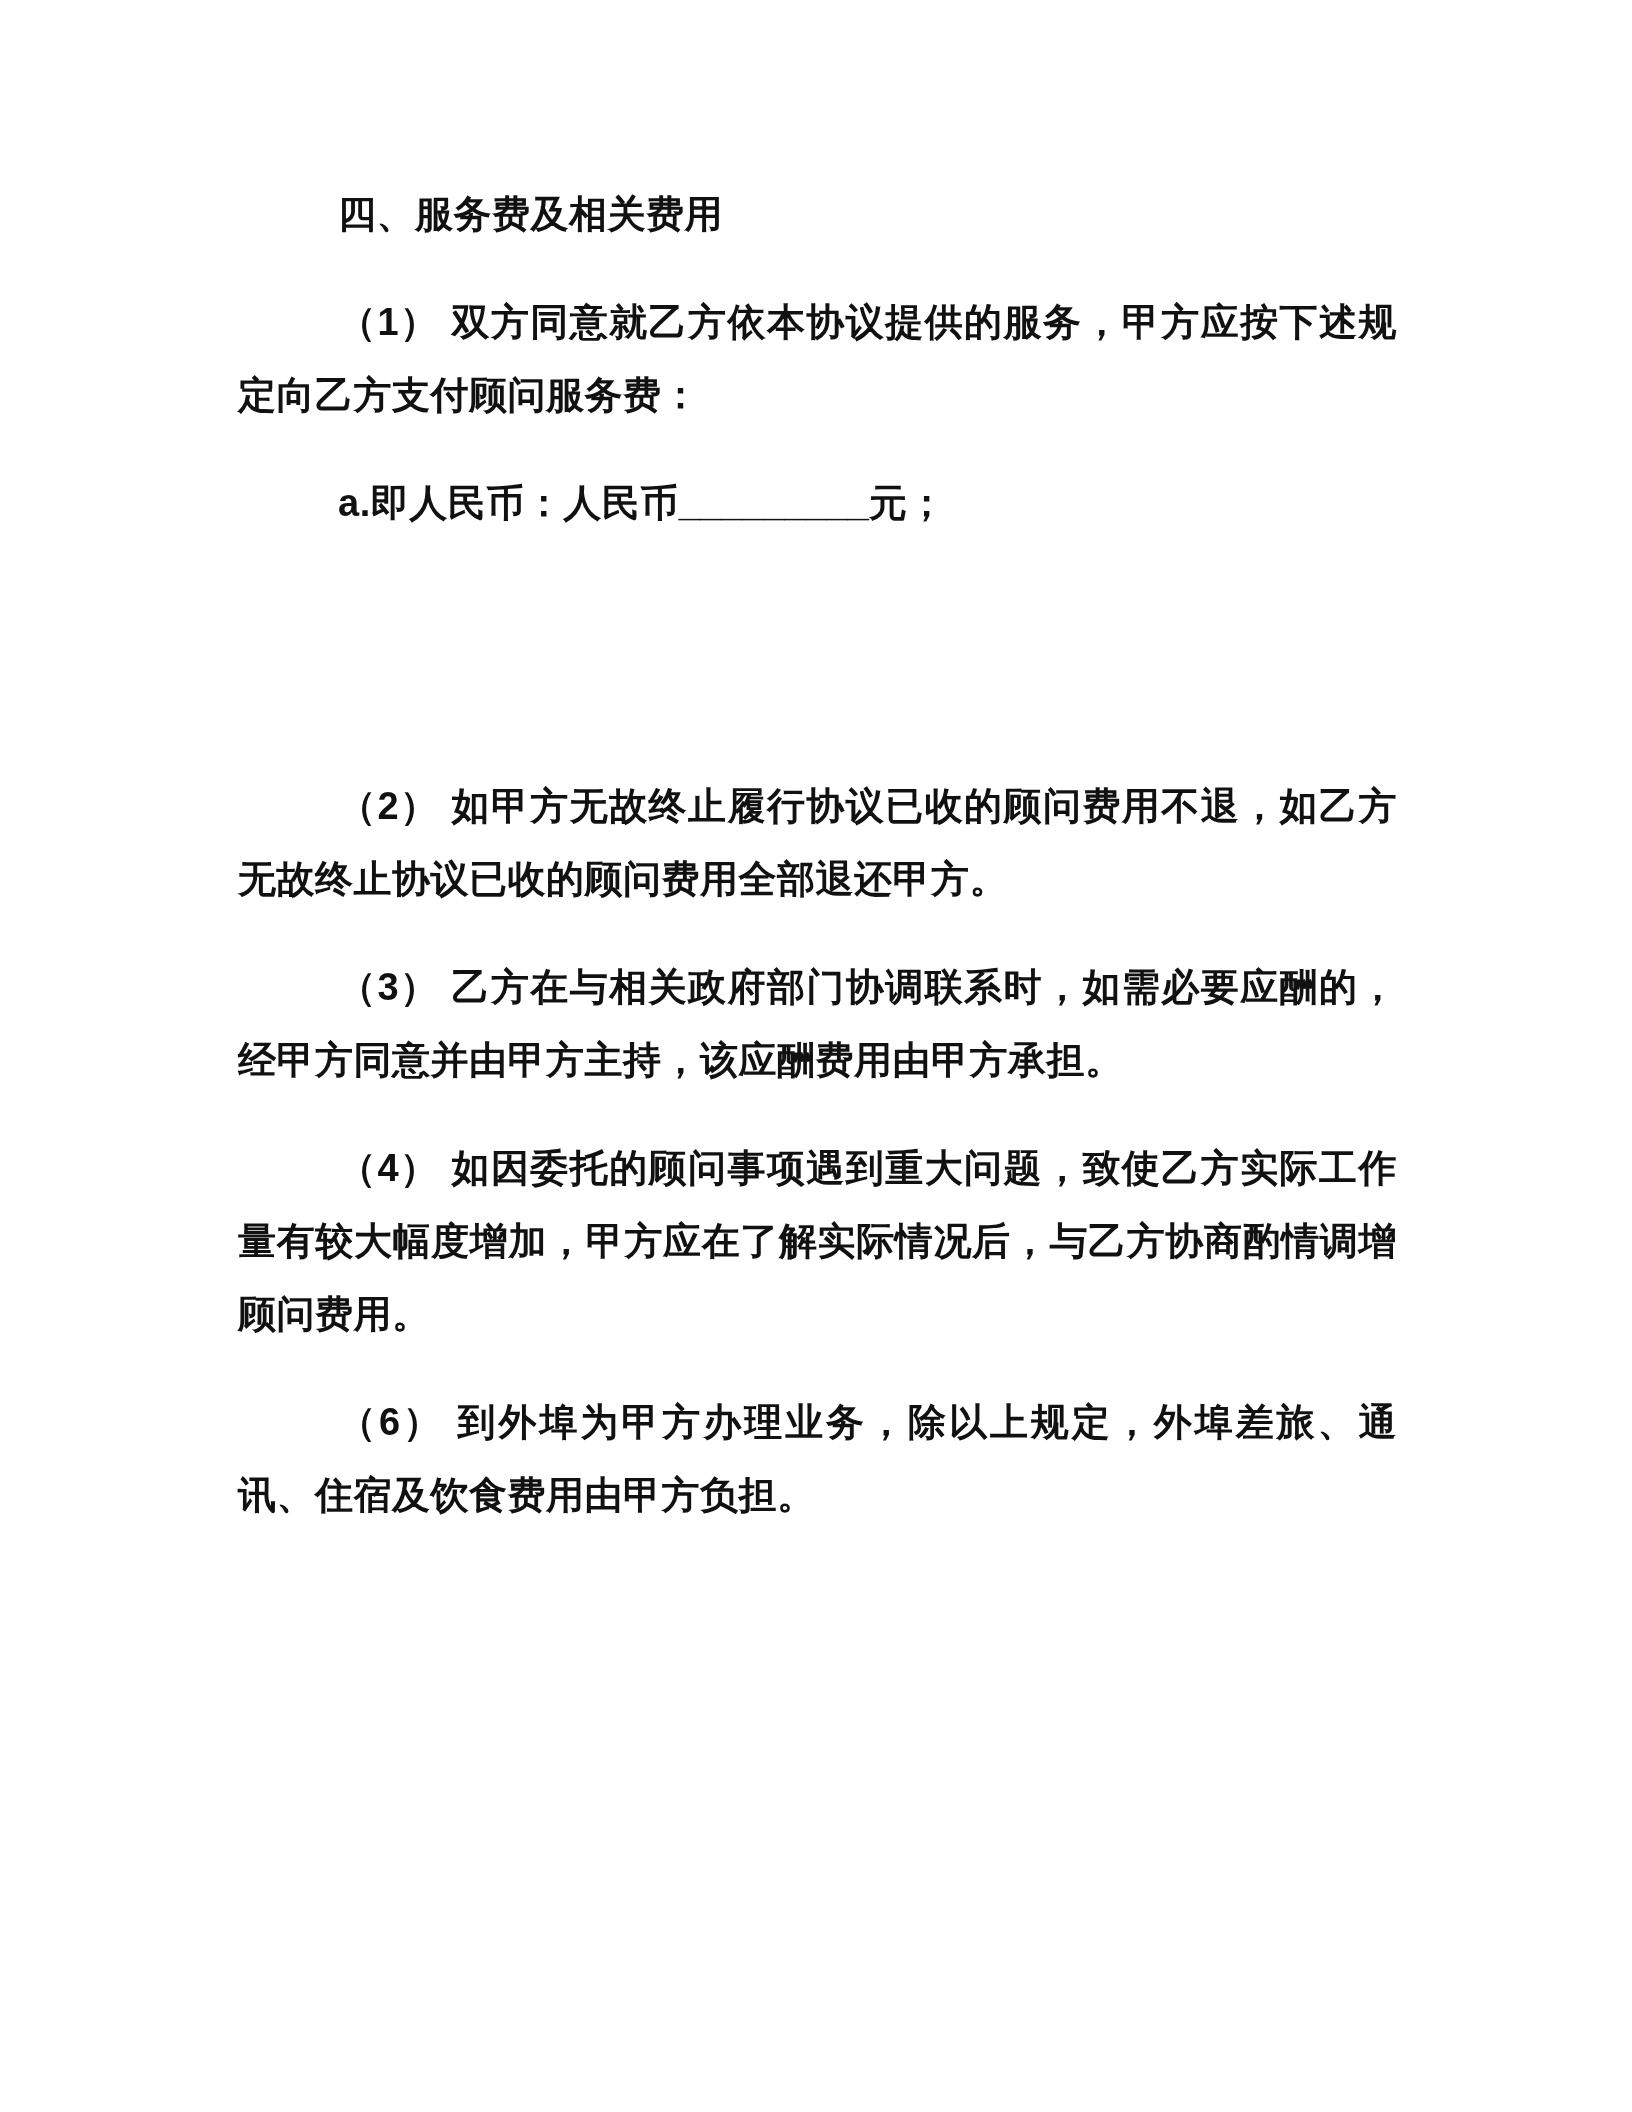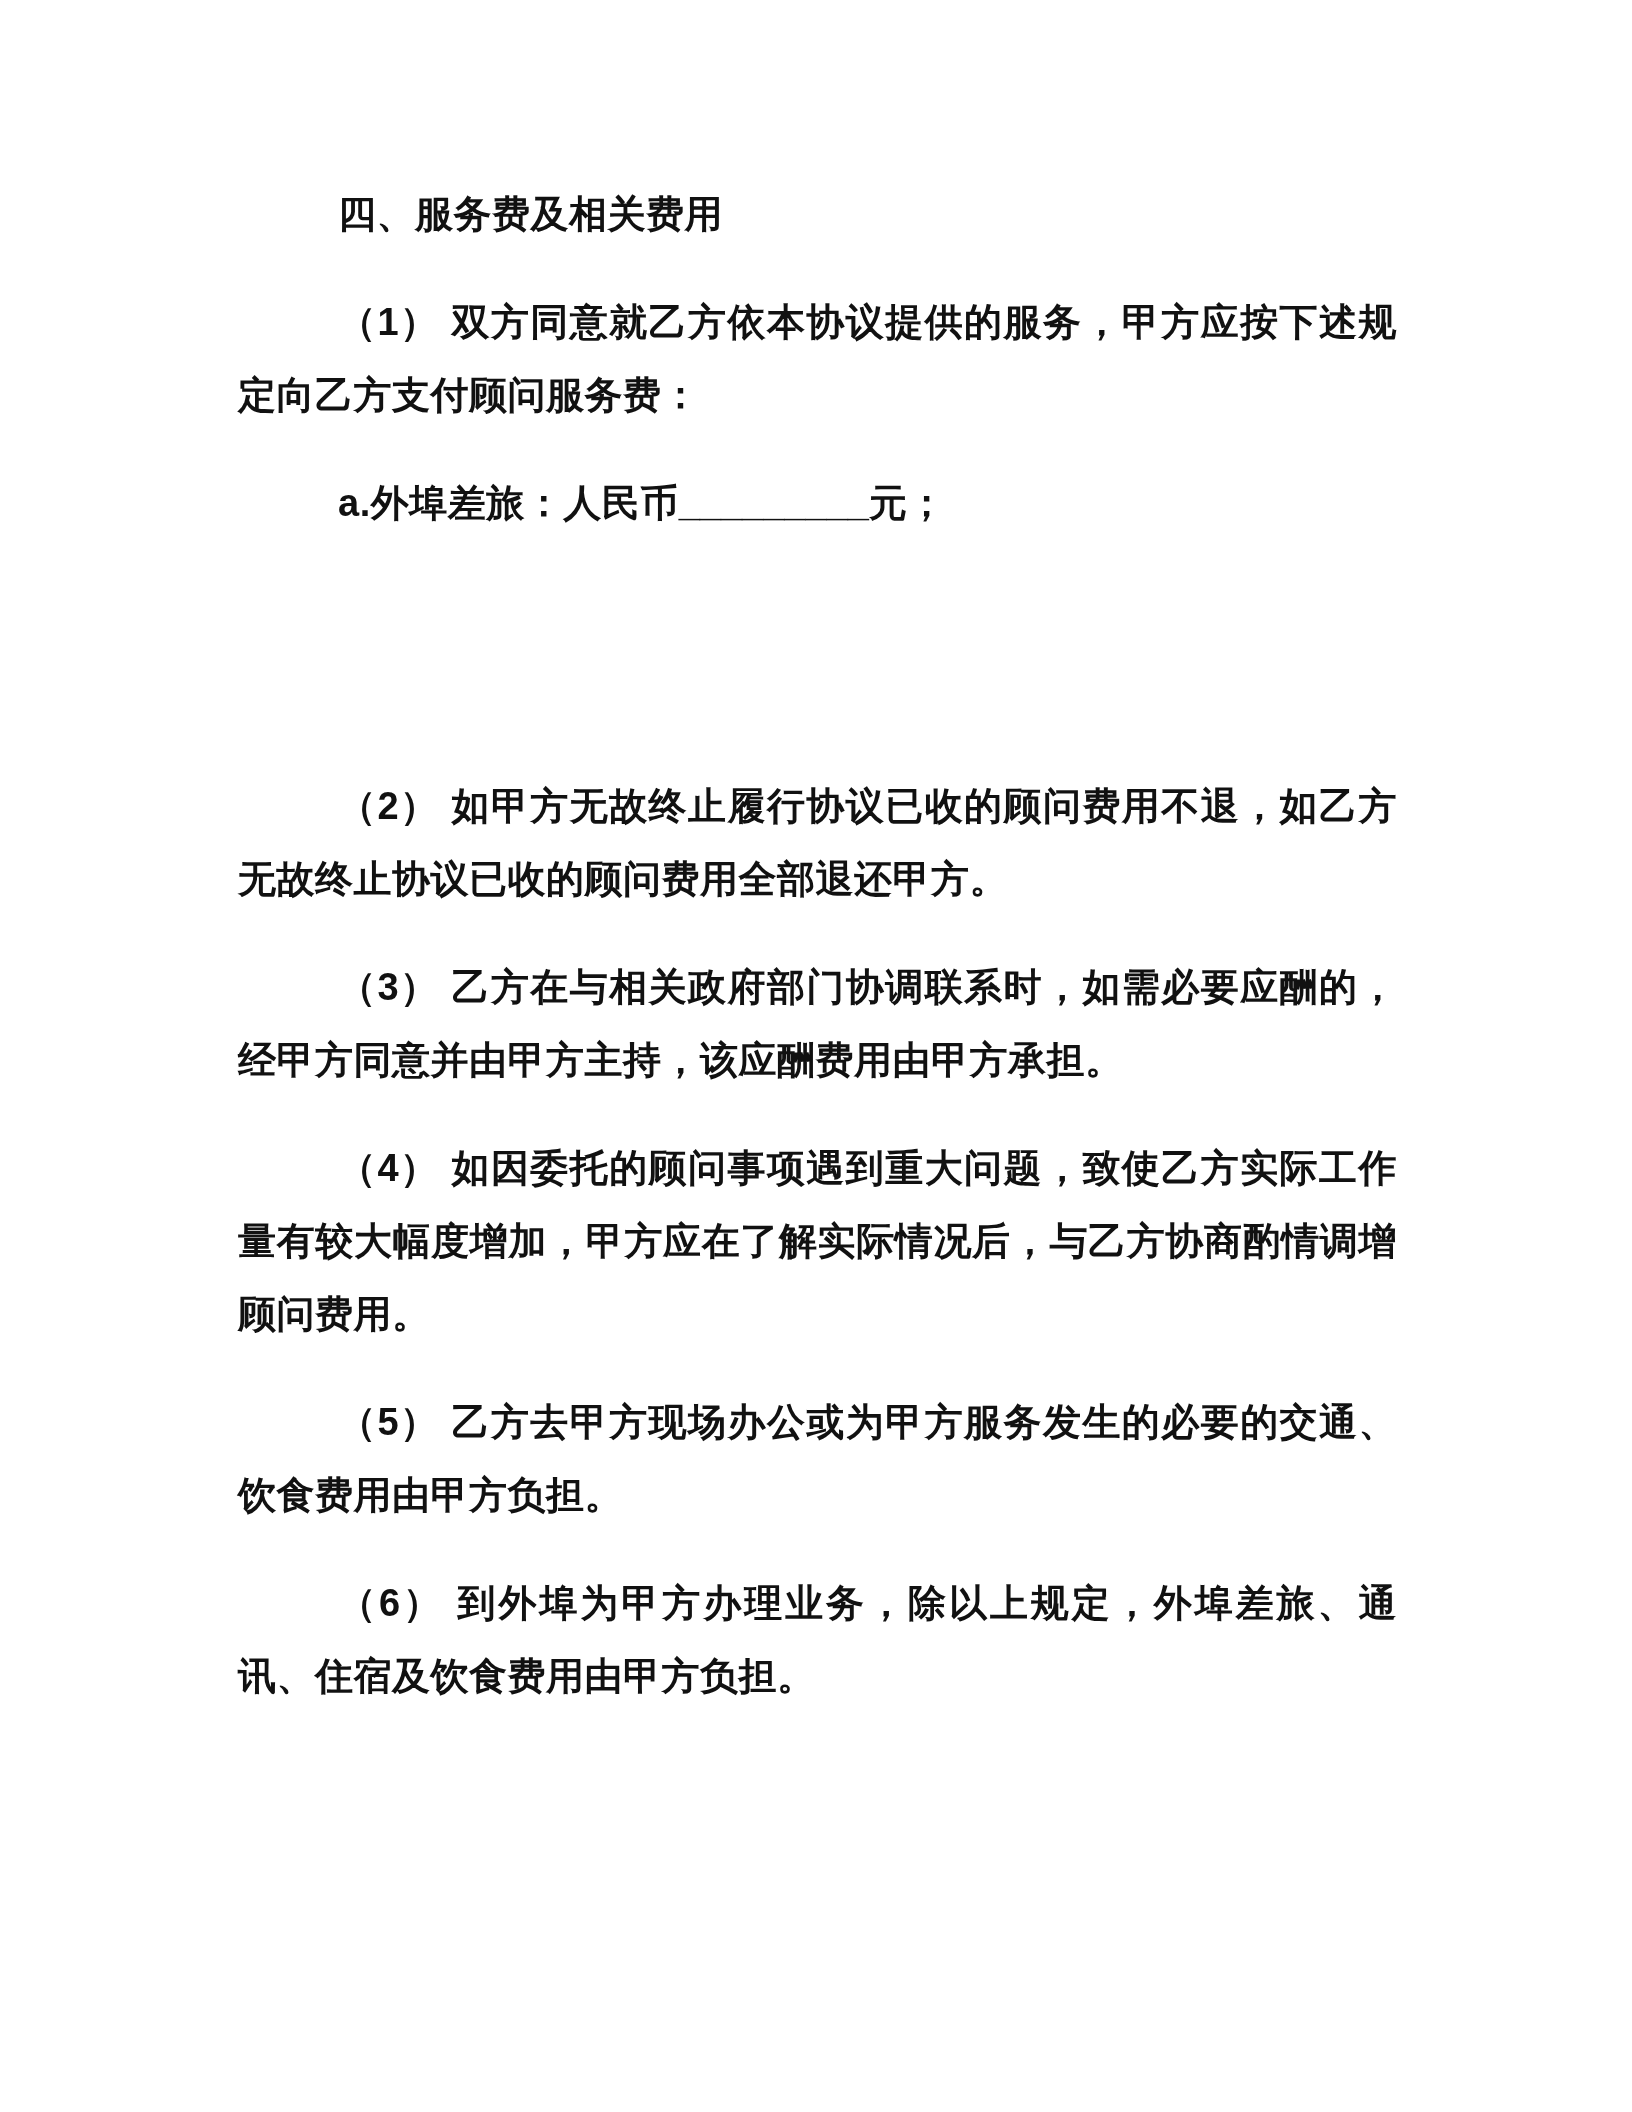--- a/index.html
+++ b/index.html
@@ -42,26 +42,25 @@
 </style>
 </head>
 <body>
 
 <div class="page">
 
   <h2 class="line heading">四、服务费及相关费用</h2>
 
   <p class="line">（1） 双方同意就乙方依本协议提供的服务，甲方应按下述规定向乙方支付顾问服务费：</p>
 
-  <p class="line gap-after"><span>a.外埠差旅：人民币</span><span class="blank">_________</span><span>元；</span></p>
+  <p class="line gap-after"><span>a.即人民币：人民币</span><span class="blank">_________</span><span>元；</span></p>
 
 
   <p class="line">（2） 如甲方无故终止履行协议已收的顾问费用不退，如乙方无故终止协议已收的顾问费用全部退还甲方。</p>
 
   <p class="line">（3） 乙方在与相关政府部门协调联系时，如需必要应酬的，经甲方同意并由甲方主持，该应酬费用由甲方承担。</p>
 
   <p class="line">（4） 如因委托的顾问事项遇到重大问题，致使乙方实际工作量有较大幅度增加，甲方应在了解实际情况后，与乙方协商酌情调增顾问费用。</p>
 
-  <p class="line">（5） 乙方去甲方现场办公或为甲方服务发生的必要的交通、饮食费用由甲方负担。</p>
 
   <p class="line">（6） 到外埠为甲方办理业务，除以上规定，外埠差旅、通讯、住宿及饮食费用由甲方负担。</p>
 
 </div>
 
 </body></html>

